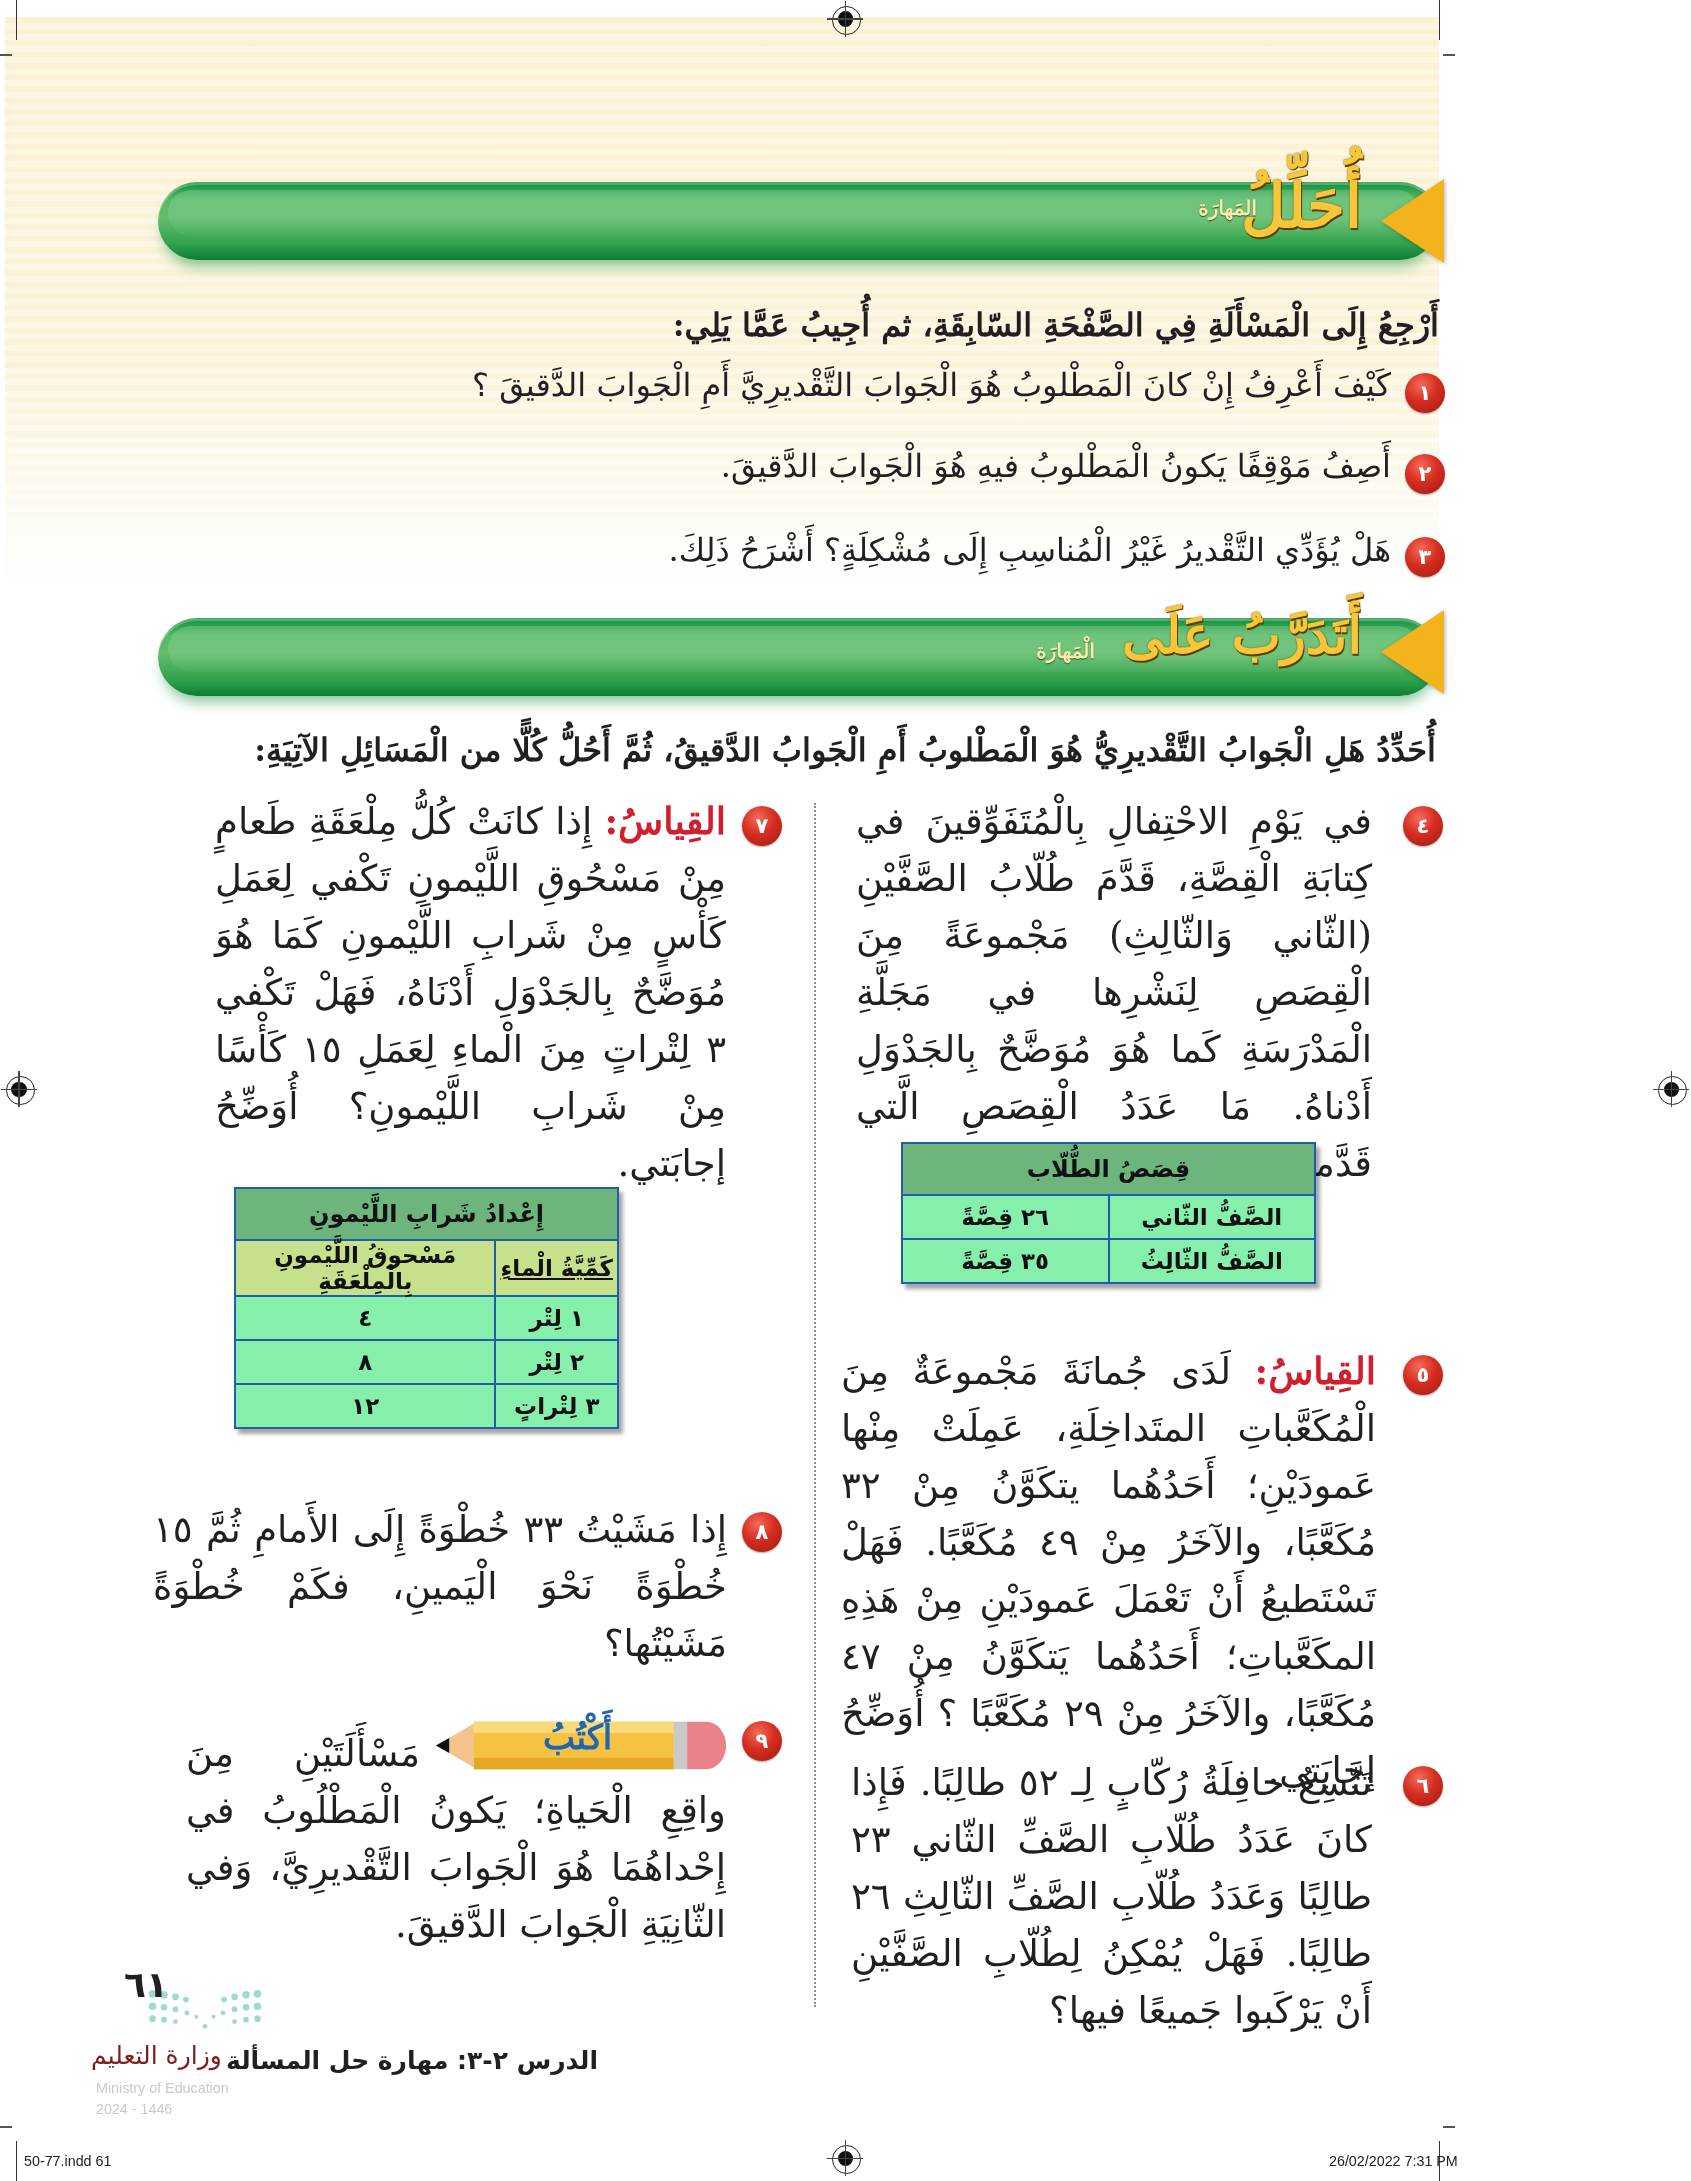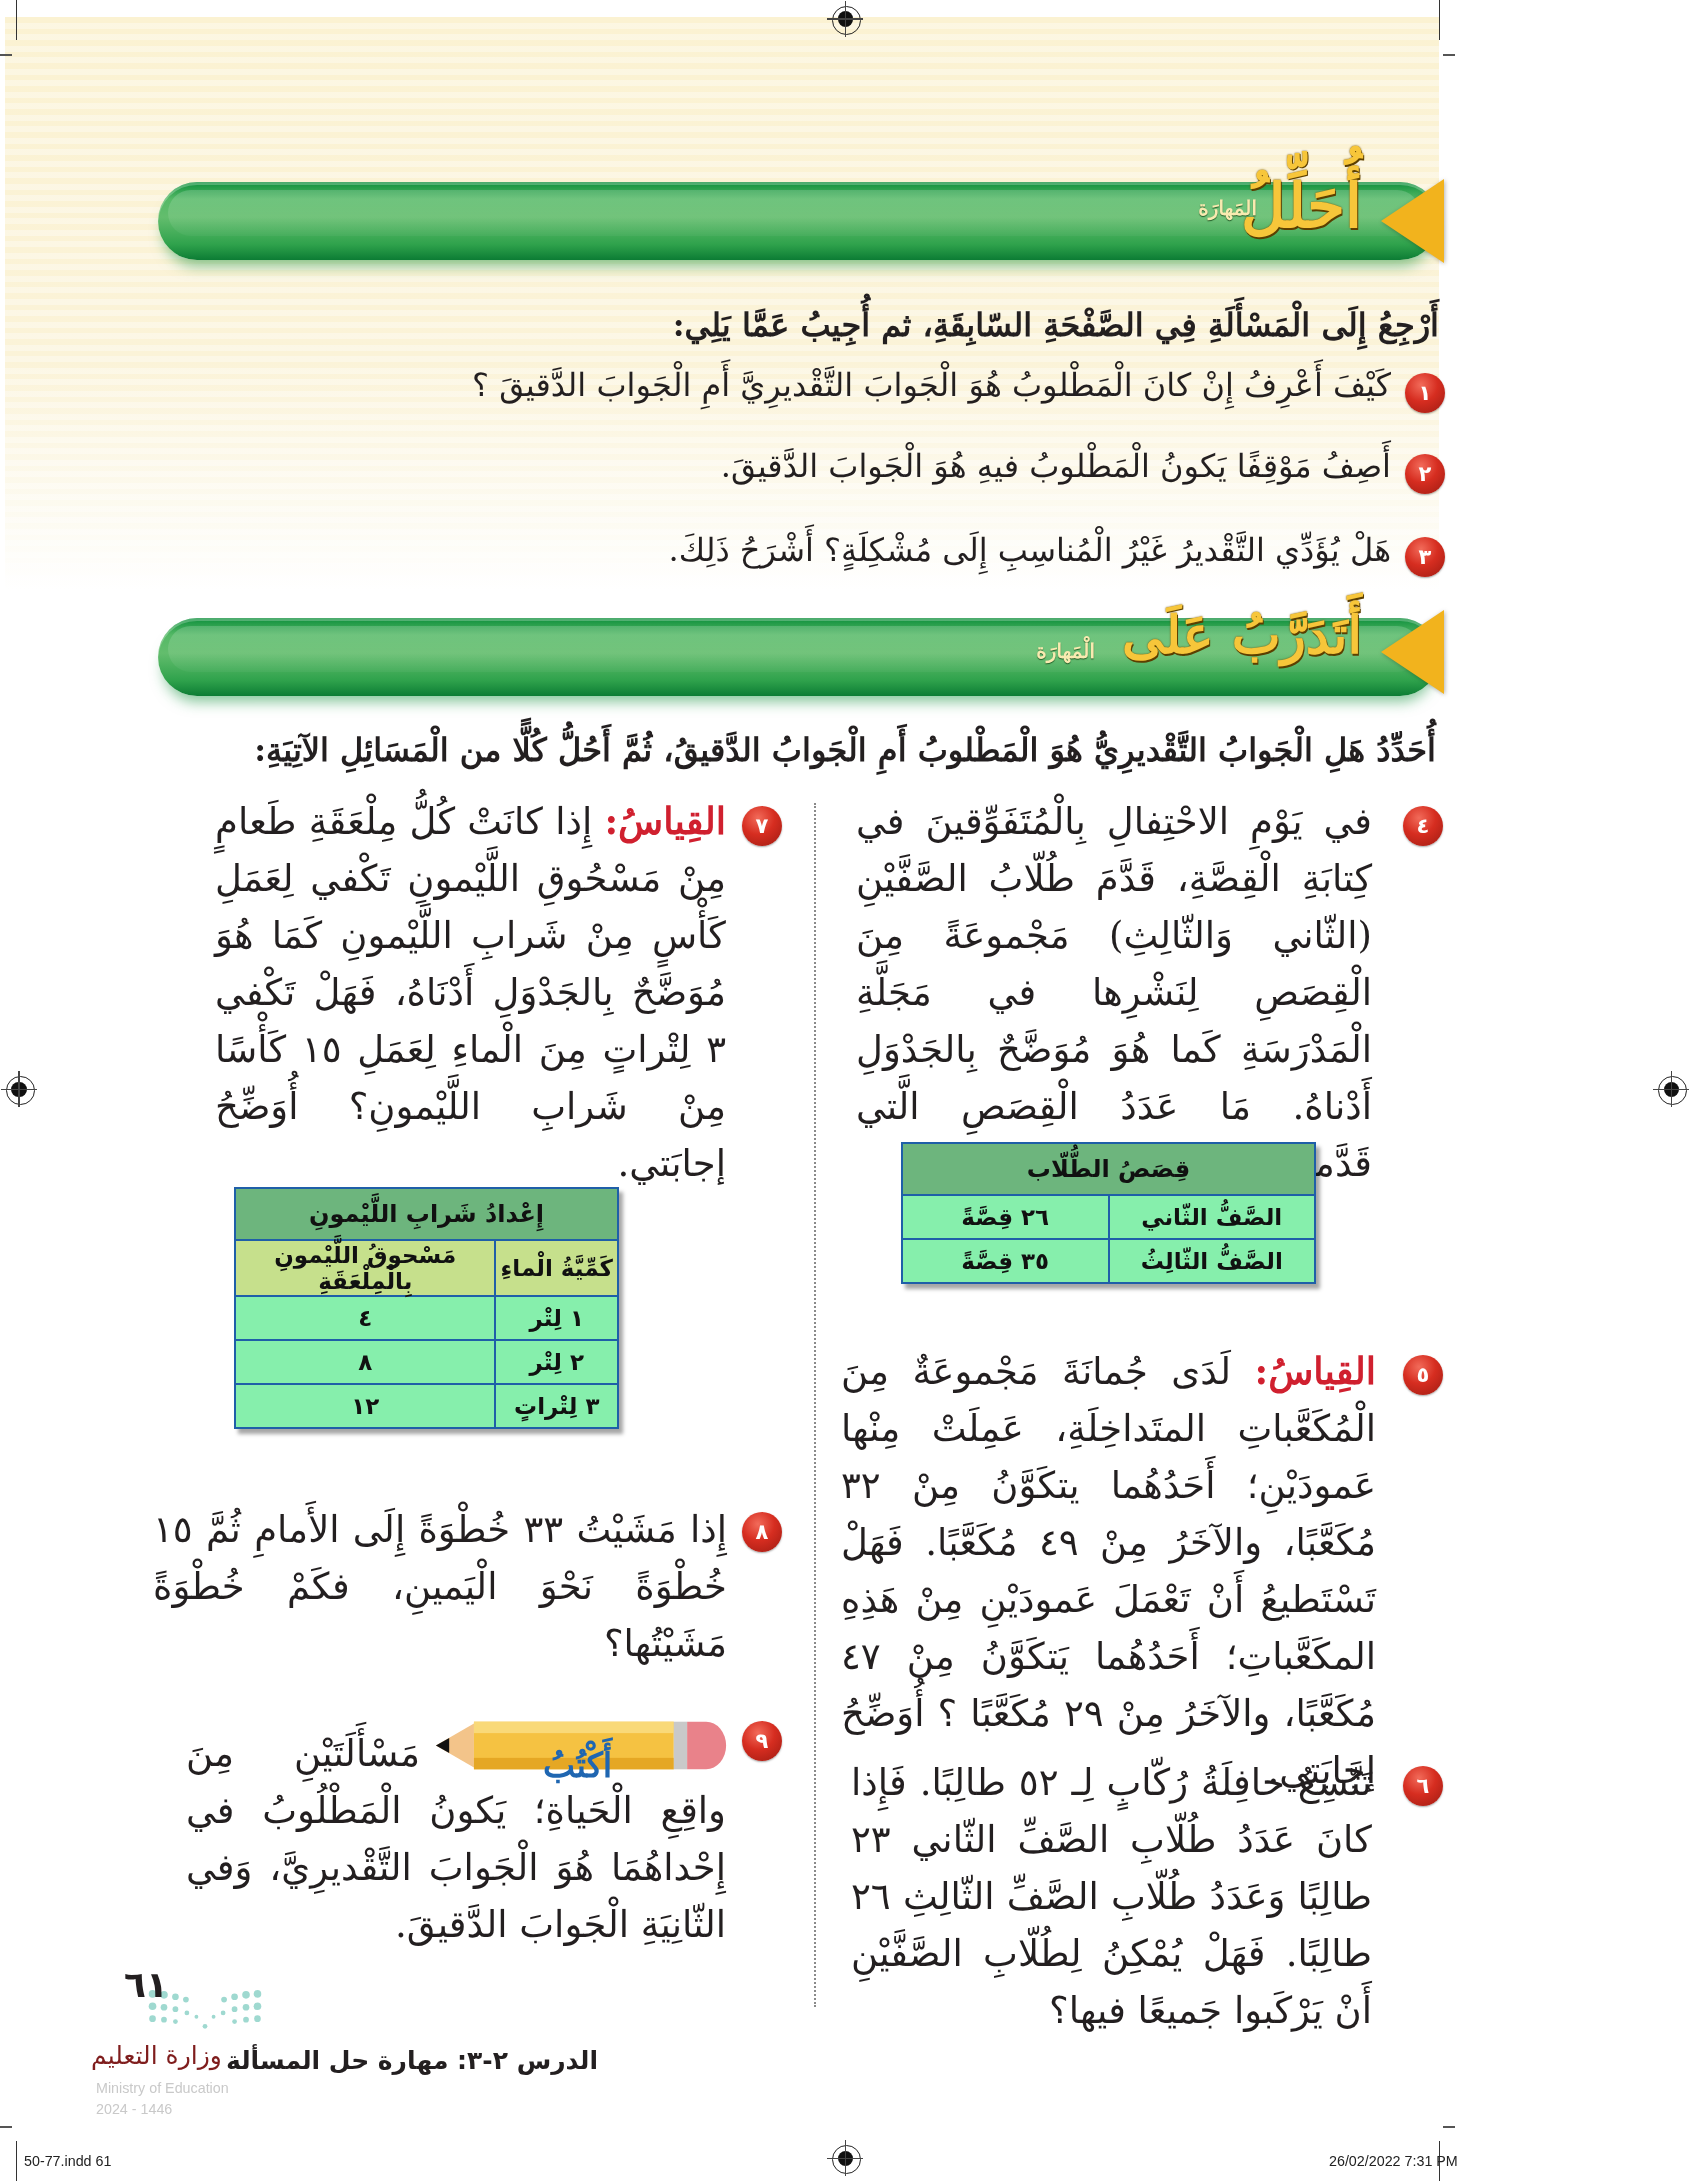--- a/index.html
+++ b/index.html
@@ -92,21 +92,20 @@
   }
   table.tbl td, table.tbl th {
     border: 2.9px solid #1f5fa8; text-align: center; color: #111;
   }
   table.tbl th.title { background: #6db57d; font-size: 24px; height: 48px; }
   table.tbl th.sub { background: #c6e08c; height: 50px; }
   table.tbl td { background: #86efac; height: 40px; }
   .pencil-label {
     font-family: "DejaVu Serif", serif; font-weight: bold; font-size: 34px; color: #1f66b1;
     direction: rtl;
-    margin-top: 28px;
   }
 
   .footer-title {
     font-family: "DejaVu Sans", sans-serif; font-weight: bold; font-size: 25px; direction: rtl; white-space: nowrap;
   }
   .page-num {
     font-family: "DejaVu Sans", sans-serif; font-weight: bold; font-size: 36px; direction: rtl;
   }
   .moe-ar { font-family: "DejaVu Sans", sans-serif; font-size: 25px; color: #7f1d1d; direction: rtl; }
   .moe-en { font-family: "Liberation Sans", sans-serif; font-size: 14.3px; color: #c9c9c9; }
@@ -187,21 +186,21 @@
 
 <div class="abs num-badge" style="left:742px;top:806px;">٧</div>
 <div class="abs para" style="left:215px;top:793px;width:511px;"><span class="red-label">القِياسُ:</span> <span>إِذا كانَتْ كُلُّ مِلْعَقَةِ طَعامٍ مِنْ مَسْحُوقِ اللَّيْمونِ تَكْفي لِعَمَلِ كَأْسٍ مِنْ شَرابِ اللَّيْمونِ كَمَا هُوَ مُوَضَّحٌ بِالجَدْوَلِ أَدْنَاهُ، فَهَلْ تَكْفي ٣ لِتْراتٍ مِنَ الْماءِ لِعَمَلِ ١٥ كَأْسًا مِنْ شَرابِ اللَّيْمونِ؟ أُوَضِّحُ إجابَتي.</span></div>
 
 <table class="abs tbl" style="left:234px;top:1187px;width:385px;">
   <tbody>
       <tr>
         <th class="title" colspan="2">إِعْدادُ شَرابِ اللَّيْمونِ</th>
       </tr>
   <tr>
-    <th class="sub" style="width:32%;">كَمِّيَّةُ الْماءِ</th>
+    <th class="sub" style="width:32%;text-decoration:underline;">كَمِّيَّةُ الْماءِ</th>
     <th class="sub">مَسْحوقُ اللَّيْمونِ بِالْمِلْعَقَةِ</th>
   </tr>
   <tr>
     <td>١ لِتْر</td>
     <td>٤</td>
   </tr>
   <tr>
     <td>٢ لِتْر</td>
     <td>٨</td>
   </tr>

